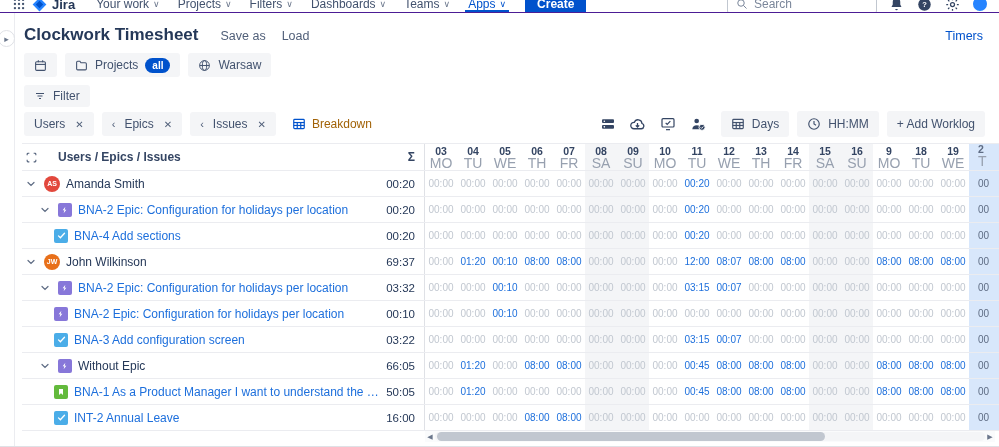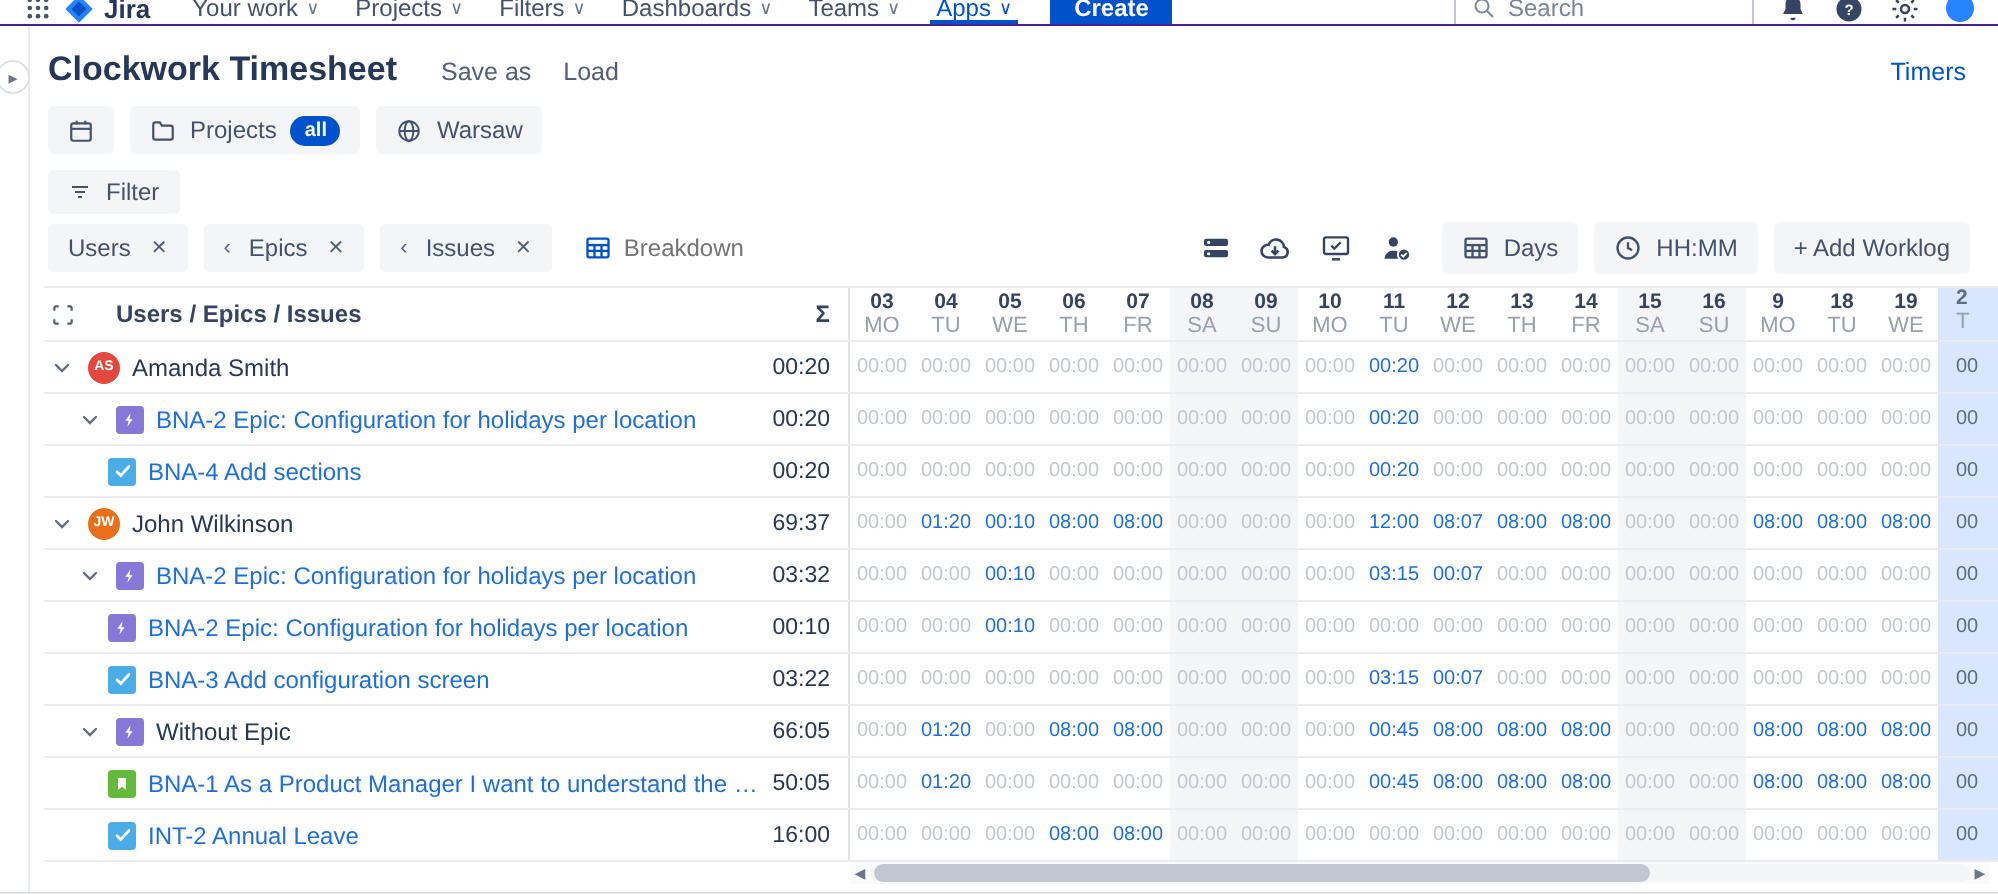--- a/index.html
+++ b/index.html
@@ -40,36 +40,36 @@
   .chips-row { margin-top:8px; display:flex; gap:8px; align-items:center; }
   .chip { height:24px; display:flex; align-items:center; gap:7px; background:#F4F5F7; border-radius:3px;
     padding:0 10px; font-size:12px; color:#42526E; cursor:pointer; white-space:nowrap; }
   .chip svg { flex:0 0 auto; }
   .badge { background:#0052CC; color:#fff; font-size:10px; font-weight:bold; border-radius:9px; padding:2px 7px; }
 
   .filter-row { margin-top:8px; height:22px; display:flex; }
   .toolbar-row { margin-top:4px; height:26px; display:flex; align-items:center; gap:8px; padding-right:14px; }
   .chip .x { font-size:10px; color:#505F79; margin-left:3px; cursor:pointer; }
   .chip .prev { font-size:11px; color:#505F79; margin-right:2px; cursor:pointer; }
-  .breakdown { display:flex; align-items:center; gap:6px; font-size:12px; color:#737373; margin-left:8px; cursor:pointer; }
+  .breakdown { display:flex; align-items:center; gap:6px; font-size:12px; color:#a16207; margin-left:8px; cursor:pointer; }
   .tool-icons { margin-left:auto; display:flex; align-items:center; gap:12px; margin-right:6px; }
   .tool-icons .ic { width:18px; height:18px; cursor:pointer; display:flex; align-items:center; justify-content:center; }
 
   
   .table { margin-top:6px; margin-left:-2px; width:977px; border-top:1px solid #EBECF0; }
   .t-row { display:flex; height:26px; border-bottom:1px solid #EBECF0; align-items:stretch; }
   .t-left { width:403px; flex:0 0 403px; display:flex; align-items:center; gap:6px; border-right:1px solid #DFE1E6; overflow:hidden; }
   .t-days { flex:1; display:flex; }
   .t-header { height:27px; }
   .t-header .t-left { font-size:12px; font-weight:bold; color:#344563; }
   .sigma { margin-left:auto; padding-right:9px; font-weight:bold; color:#344563; font-size:12px; }
   .sum { margin-left:auto; padding-right:9px; font-size:11.5px; color:#253858; }
   .col { width:32px; flex:0 0 32px; display:flex; flex-direction:column; align-items:center; justify-content:center; }
   .col .num { font-size:10.5px; font-weight:bold; color:#344563; line-height:11px; }
-  .col .dow { font-size:11px; color:#97A0AF; line-height:10px; margin-top:1px; }
+  .col .dow { font-size:14px; color:#97A0AF; line-height:10px; margin-top:1px; }
   .cell { width:32px; flex:0 0 32px; display:flex; align-items:center; justify-content:center; font-size:10px; }
   .weekend { background:#F4F5F7; }
   .partial { flex:1 1 auto; background:#D8E7FB; overflow:hidden; justify-content:flex-start; padding-left:9px; }
   .partial .num, .partialtxt { color:#5E6C84; }
   .zero { color:#C1C7D0; }
   .val { color:#1D6FDC; }
   .chev { width:14px; height:14px; flex:0 0 14px; display:flex; align-items:center; justify-content:center; cursor:pointer; }
   .avatar { width:16px; height:16px; border-radius:50%; color:#fff; font-size:7px; font-weight:bold;
     display:flex; align-items:center; justify-content:center; flex:0 0 16px; }
   .issue-icon { width:14px; height:14px; border-radius:2px; display:flex; align-items:center; justify-content:center; flex:0 0 14px; }

